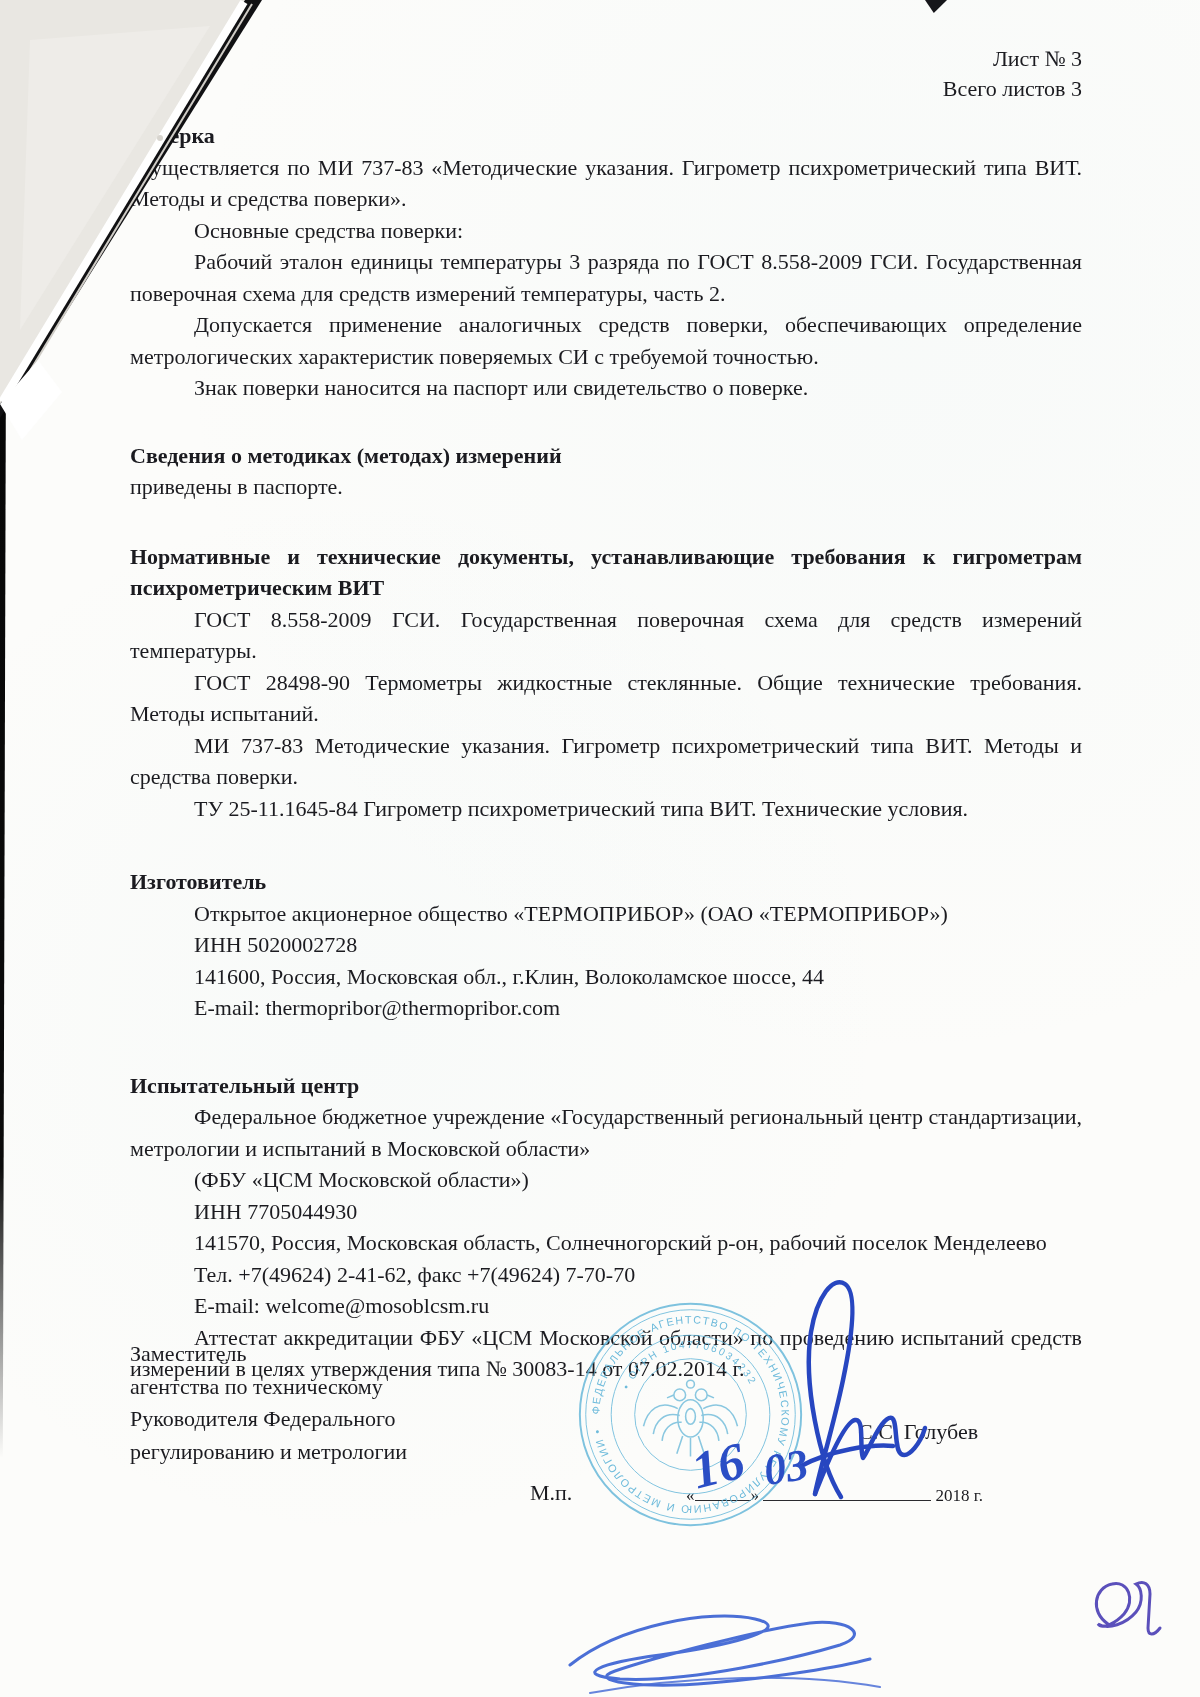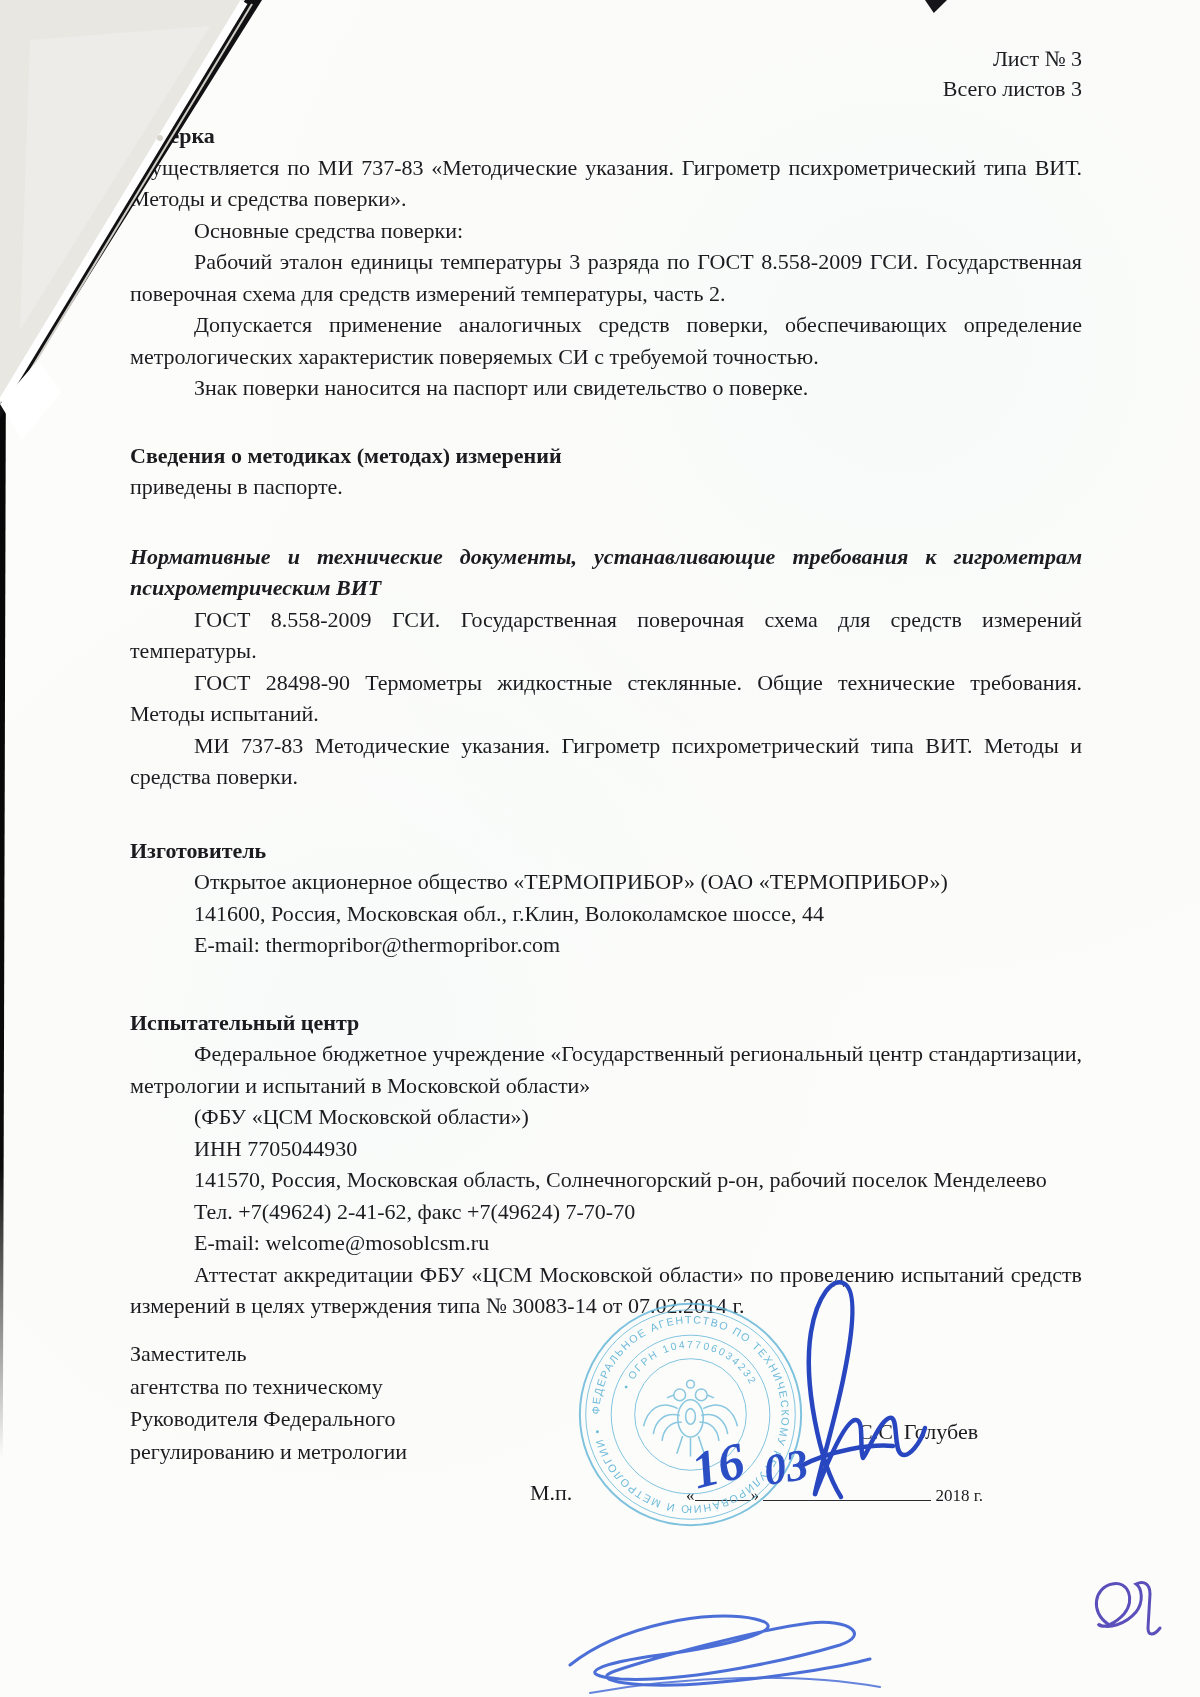--- a/index.html
+++ b/index.html
@@ -30,21 +30,21 @@
     z-index:30;
   }
   
   .header{padding:44px 118px 0 0;text-align:right;font-size:22px;line-height:30px;}
   
   .content{margin:16px 118px 0 130px;font-size:22px;line-height:31.5px;}
   .content p{margin:0;text-align:justify;}
   .content .ind{text-indent:64px;}
   .h{font-weight:700;}
   .sp-methods{margin-top:36px !important;}
-  .sp-normative{margin-top:38px !important;font-style:italic;}
+  .sp-normative{margin-top:38px !important;}
   .sp-maker{margin-top:42px !important;}
   .sp-center{margin-top:46px !important;}
   .line{margin:0;padding-left:64px;}
   
   .abs{position:absolute;}
   .sign-title{left:130px;top:1338px;font-size:22px;line-height:32.5px;}
   .sign-name{left:858px;top:1419px;font-size:22px;}
   .mp-label{left:530px;top:1480px;font-size:22px;}
   .date-line{left:686px;top:1478px;font-size:17px;white-space:nowrap;}
   .slot{display:inline-block;border-bottom:1.6px solid #2a2a2e;height:22px;vertical-align:baseline;}
@@ -92,23 +92,25 @@
     <p class="ind">Допускается применение аналогичных средств поверки, обеспечивающих определение метрологических характеристик поверяемых СИ с требуемой точностью.</p>
     <p class="ind">Знак поверки наносится на паспорт или свидетельство о поверке.</p>
 
     <p class="h sp-methods">Сведения о методиках (методах) измерений</p>
     <p>приведены в паспорте.</p>
 
     <p class="h sp-normative">Нормативные и технические документы, устанавливающие требования к гигрометрам психрометрическим ВИТ</p>
     <p class="ind">ГОСТ 8.558-2009 ГСИ. Государственная поверочная схема для средств измерений температуры.</p>
     <p class="ind">ГОСТ 28498-90 Термометры жидкостные стеклянные. Общие технические требования. Методы испытаний.</p>
     <p class="ind">МИ 737-83 Методические указания. Гигрометр психрометрический типа ВИТ. Методы и средства поверки.</p>
+    <p class="ind">ТУ 25-11.1645-84 Гигрометр психрометрический типа ВИТ. Технические условия.</p>
 
     <p class="h sp-maker">Изготовитель</p>
     <p class="line">Открытое акционерное общество «ТЕРМОПРИБОР» (ОАО «ТЕРМОПРИБОР»)</p>
+    <p class="line">ИНН 5020002728</p>
     <p class="line">141600, Россия, Московская обл., г.Клин, Волоколамское шоссе, 44</p>
     <p class="line">E-mail: thermopribor@thermopribor.com</p>
 
     <p class="h sp-center">Испытательный центр</p>
     <p class="ind">Федеральное бюджетное учреждение «Государственный региональный центр стандартизации, метрологии и испытаний в Московской области»</p>
     <p class="line">(ФБУ «ЦСМ Московской области»)</p>
     <p class="line">ИНН 7705044930</p>
     <p class="line">141570, Россия, Московская область, Солнечногорский р-он, рабочий поселок Менделеево</p>
     <p class="line">Тел. +7(49624) 2-41-62, факс +7(49624) 7-70-70</p>
     <p class="line">E-mail: welcome@mosoblcsm.ru</p>

